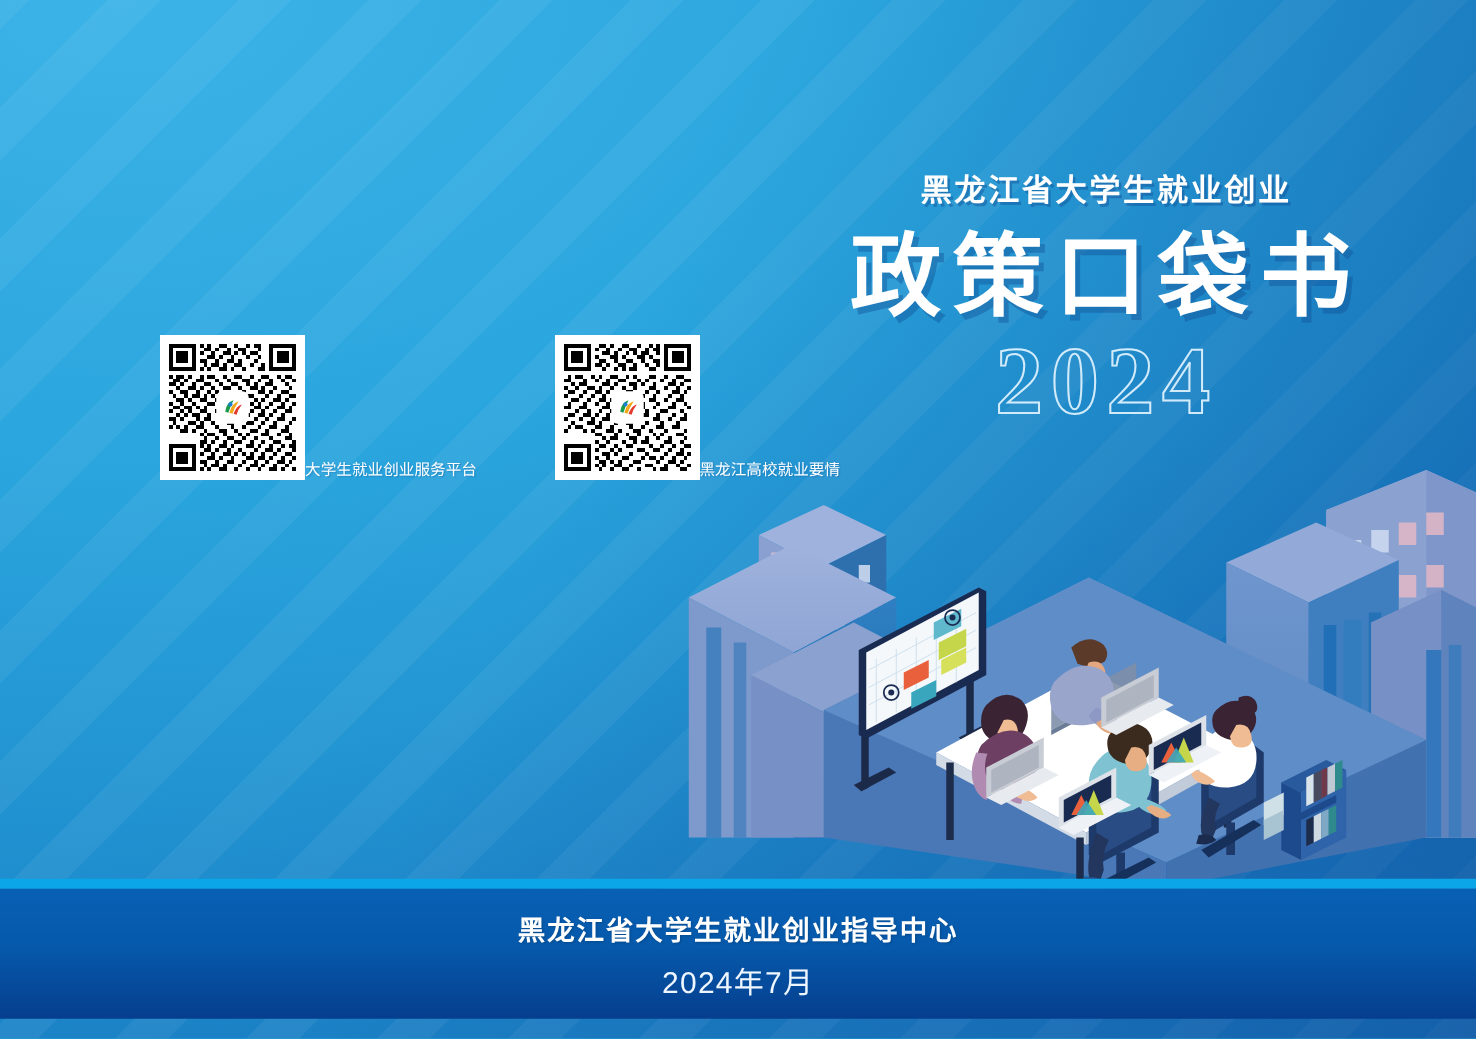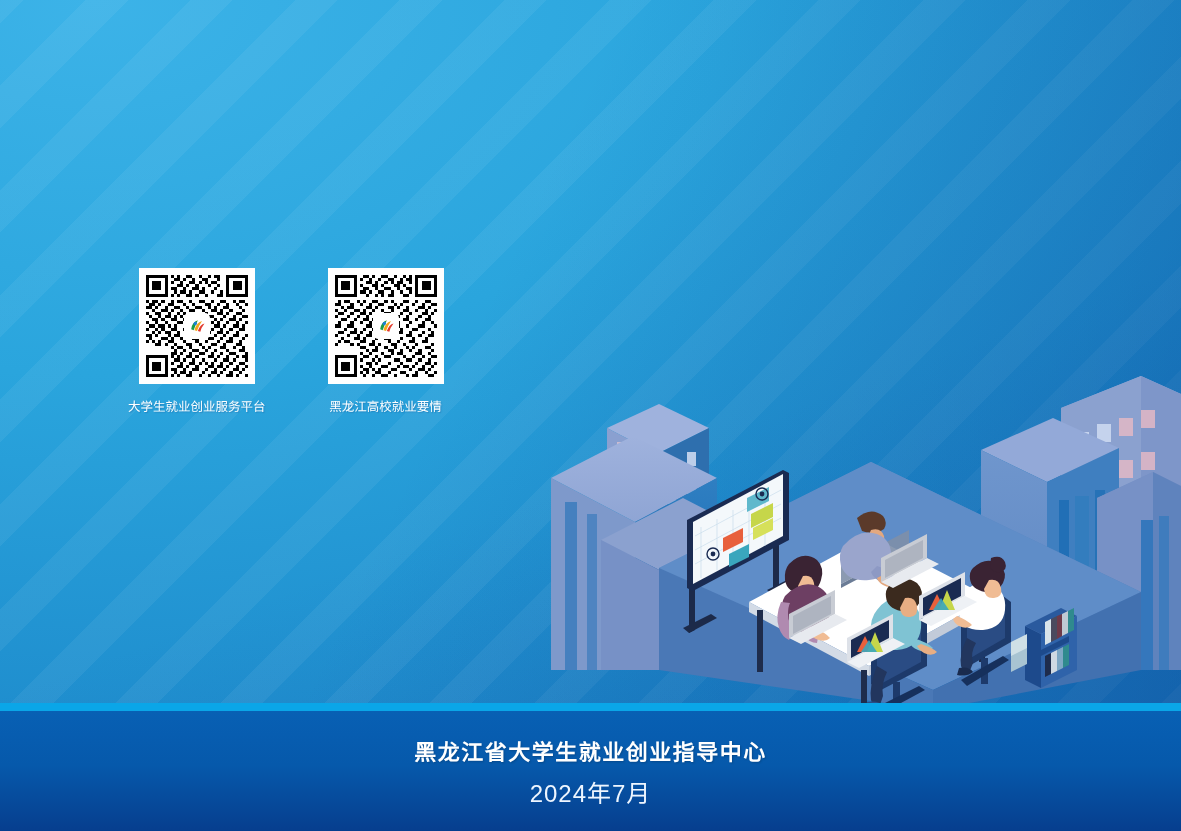--- a/index.html
+++ b/index.html
@@ -50,21 +50,21 @@
     margin-top:6px;
     font-family:"Liberation Serif","DejaVu Serif",serif;
     font-size:77px;font-weight:bold;letter-spacing:6px;
     color:transparent;
     -webkit-text-stroke:1.6px rgba(225,243,255,0.92);
     line-height:1.0;white-space:nowrap;
   }
 
   
   .qr-row{position:absolute;left:128px;top:268px;display:flex;gap:62px;}
-  .qr-item{display:flex;flex-direction:column;align-items:center;}
+  .qr-item{display:flex;flex-direction:row;align-items:flex-end;}
   .qr-frame{
     width:116px;height:116px;background:#ffffff;padding:7px;box-sizing:border-box;
     position:relative;
   }
   .qr-canvas{width:100%;height:100%;display:block;}
   .qr-logo{
     position:absolute;left:50%;top:50%;transform:translate(-50%,-50%);
     width:26px;height:26px;background:#ffffff;border-radius:5px;
     display:flex;align-items:center;justify-content:center;
   }
@@ -75,21 +75,21 @@
 
   
   .illus{position:absolute;right:0;bottom:121px;width:640px;height:340px;}
   .illus svg{display:block;width:100%;height:100%;}
 
   
   .accent-strip{
     position:absolute;left:0;right:0;top:703px;height:8px;background:#0aa6e8;
   }
   .footer{
-    position:absolute;left:0;right:0;top:711px;height:120px;
+    position:absolute;left:0;right:0;top:711px;height:104px;
     background:linear-gradient(180deg,#0860b4 0%,#0659ab 45%,#063e8e 100%);
     display:flex;flex-direction:column;align-items:center;justify-content:center;
   }
   .footer-org{
     font-size:22px;font-weight:bold;color:#ffffff;letter-spacing:1.5px;
     text-shadow:1px 1px 2px rgba(0,0,0,0.18);
   }
   .footer-date{
     margin-top:8px;font-size:24px;color:#eef6ff;letter-spacing:1px;
   }
@@ -358,20 +358,25 @@
         </g>
 
         <g>
           <polygon points="470,272 486,264 486,282 470,290" fill="#cfe0e6"></polygon>
           <polygon points="470,286 486,278 486,294 470,302" fill="#a8c4d2"></polygon>
         </g>
       </g>
     </svg>
   </div>
 
+  <div class="title-block">
+    <div class="subtitle">黑龙江省大学生就业创业</div>
+    <div class="maintitle">政策口袋书</div>
+    <div class="yeartext">2024</div>
+  </div>
 
   <div class="qr-row">
 
     <div class="qr-item">
       <div class="qr-frame">
         <svg class="qr-canvas" viewBox="0 0 33 33" shape-rendering="crispEdges">
           <rect width="33" height="33" fill="#ffffff"></rect>
           <g fill="#000000">
             <rect x="0" y="0" width="7" height="1"></rect>
               <rect x="0" y="6" width="7" height="1"></rect>

